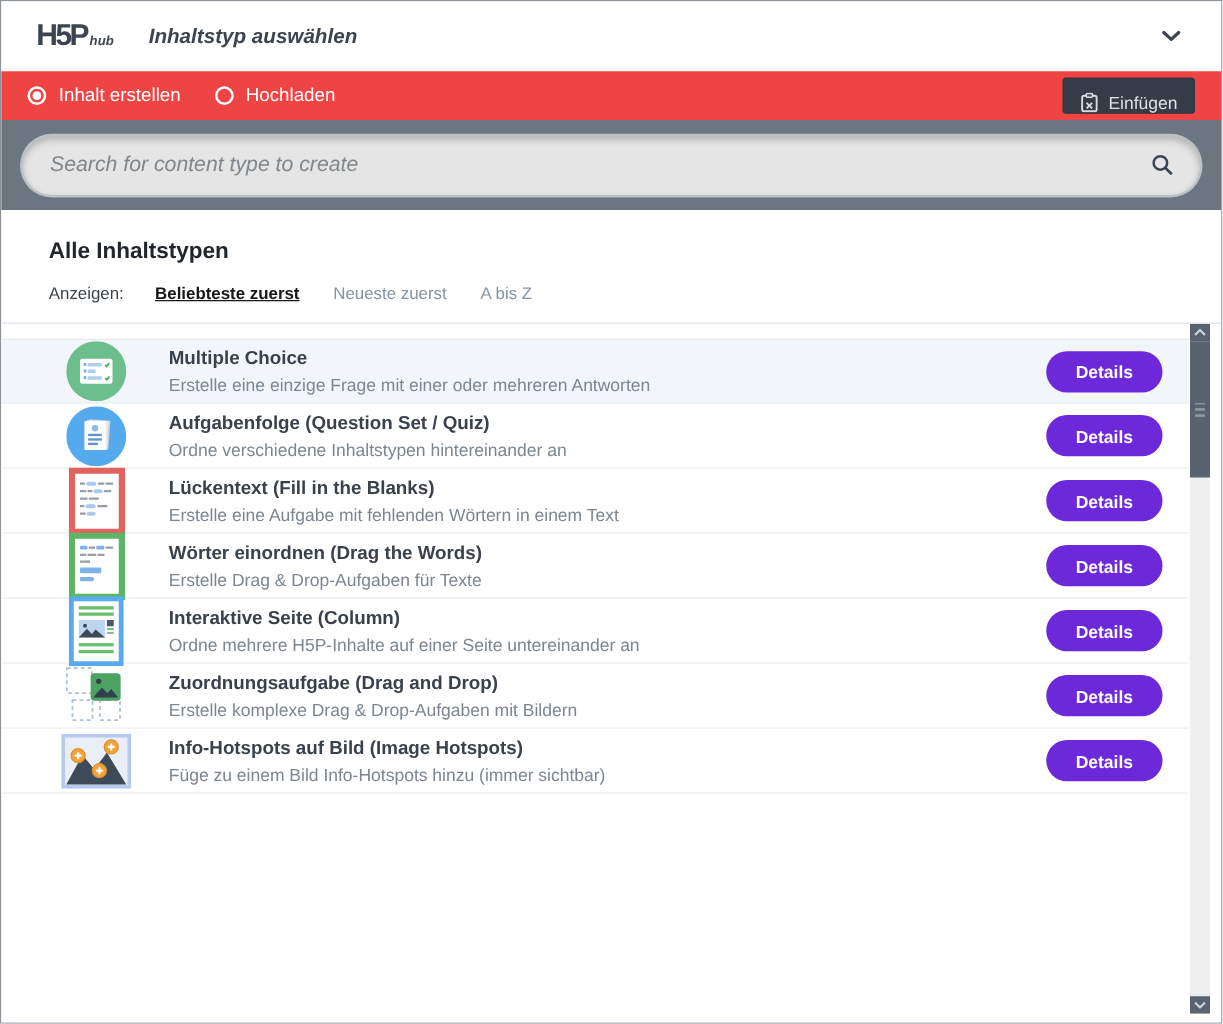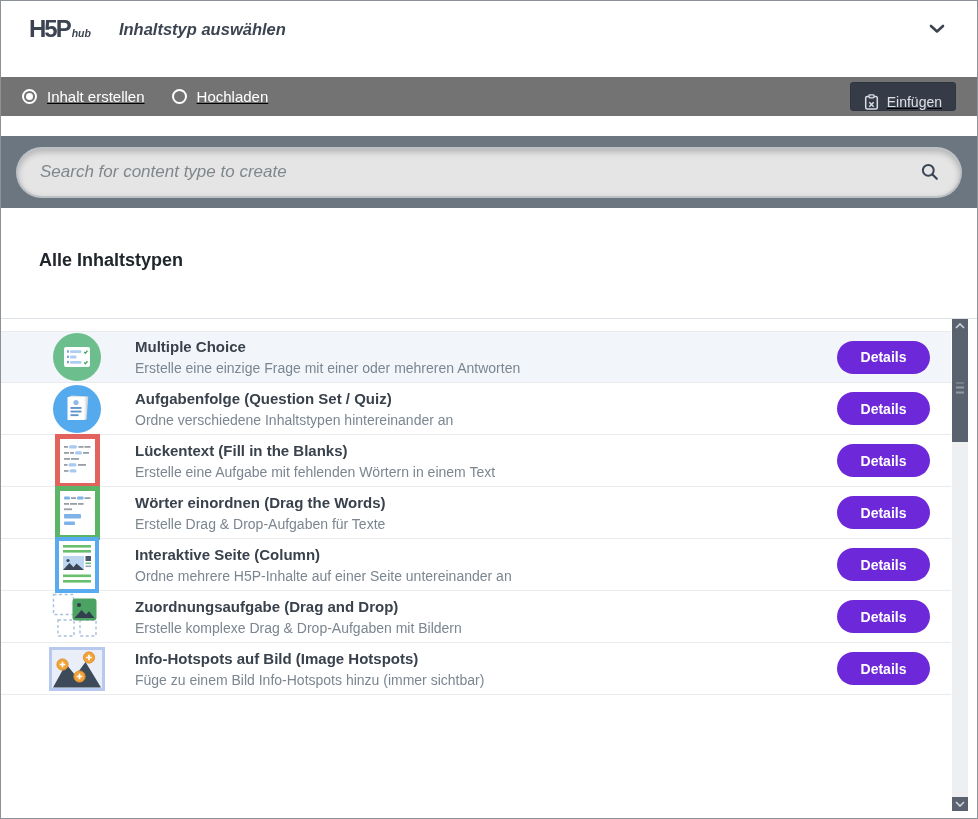--- a/index.html
+++ b/index.html
@@ -1,27 +1,27 @@
 <!DOCTYPE html>
 <html><head>
 <meta charset="utf-8">
 <style>
   html,body{margin:0;padding:0;background:#fff;font-family:"Liberation Sans",sans-serif;}
-  .window{width:978px;height:819px;box-sizing:border-box;border:1px solid #8d9298;background:#fff;display:flex;flex-direction:column;overflow:hidden;position:relative;gap:20px;}
+  .window{width:978px;height:819px;box-sizing:border-box;border:1px solid #8d9298;background:#fff;display:flex;flex-direction:column;overflow:hidden;position:relative;}
 
   
   .topbar{height:56px;flex:0 0 56px;display:flex;align-items:center;padding:0 28px;background:#fff;}
   .logo{display:flex;align-items:baseline;color:#3b4450;}
   .logo-main{font-size:24px;font-weight:800;letter-spacing:-2px;}
   .logo-hub{font-size:10.5px;font-style:italic;font-weight:700;margin-left:2px;text-align:right;}
   .dialog-title{margin-left:28px;font-size:16.5px;font-style:italic;font-weight:600;color:#3b4450;}
   .collapse{margin-left:auto;cursor:pointer;display:flex;align-items:center;padding:4px;}
 
   
-  .menubar{height:39px;flex:0 0 39px;background:#737373;display:flex;align-items:center;padding:0 21px;gap:27px;text-decoration:underline;}
+  .menubar{height:39px;flex:0 0 39px;background:#ef4444;display:flex;align-items:center;padding:0 21px;gap:27px;}
   .radio-group{display:flex;align-items:center;gap:10px;color:#fff;font-size:15px;cursor:pointer;}
   .radio{width:15px;height:15px;border:2px solid #fff;border-radius:50%;box-sizing:border-box;position:relative;display:inline-block;}
   .radio.checked::after{content:"";position:absolute;inset:2px;background:#fff;border-radius:50%;}
   .paste-btn{margin-left:auto;display:flex;align-items:flex-end;gap:8px;background:#353c48;border:1px solid #2e3440;border-radius:3px;height:29px;padding:0 13px;color:#dde1e6;font-size:14px;font-family:inherit;cursor:pointer;}
 
   
   .searchbar{height:72px;flex:0 0 72px;background:#6b7681;display:flex;align-items:center;padding:0 17px;}
   .search-pill{flex:1;height:47px;background:#e5e5e5;border-radius:24px;display:flex;align-items:center;padding:0 20px;box-shadow:inset 0 3px 6px rgba(0,0,0,.22), 0 0 0 2px rgba(255,255,255,.55);}
   .search-pill input{flex:1;border:none;outline:none;font-size:17px;color:#333;background:transparent;font-family:inherit;}
   .search-pill input::placeholder{font-style:italic;color:#80878c;opacity:1;}
@@ -99,20 +99,26 @@
         <svg width="20" height="20" viewBox="0 0 20 20">
             <circle cx="8.3" cy="8.3" r="5.4" fill="none" stroke="#3a4554" stroke-width="2"></circle>
             <line x1="12.5" y1="12.5" x2="16.8" y2="16.8" stroke="#3a4554" stroke-width="2.2" stroke-linecap="round"></line>
           </svg>
       </span>
     </div>
   </div>
 
   <div class="content">
     <div class="heading">Alle Inhaltstypen</div>
+    <div class="sortrow">
+      <span class="sort-label">Anzeigen:</span>
+      <a class="sort-opt active">Beliebteste zuerst</a>
+      <a class="sort-opt">Neueste zuerst</a>
+      <a class="sort-opt">A bis Z</a>
+    </div>
 
     <div class="listwrap">
       <div class="list" id="list">
   <div class="row">
     <div class="row-icon">
               <svg width="48" height="48" viewBox="0 0 48 48">
                 <circle cx="24" cy="24" r="24" fill="#6cbf8d"></circle>
                 <rect x="11" y="14" width="26" height="20" rx="2" fill="#fff"></rect>
                 <rect x="14" y="17.3" width="2" height="2.4" fill="#7aa7d8"></rect>
                 <rect x="17" y="17.3" width="11.5" height="2.8" rx="1" fill="#aecdf0"></rect>

